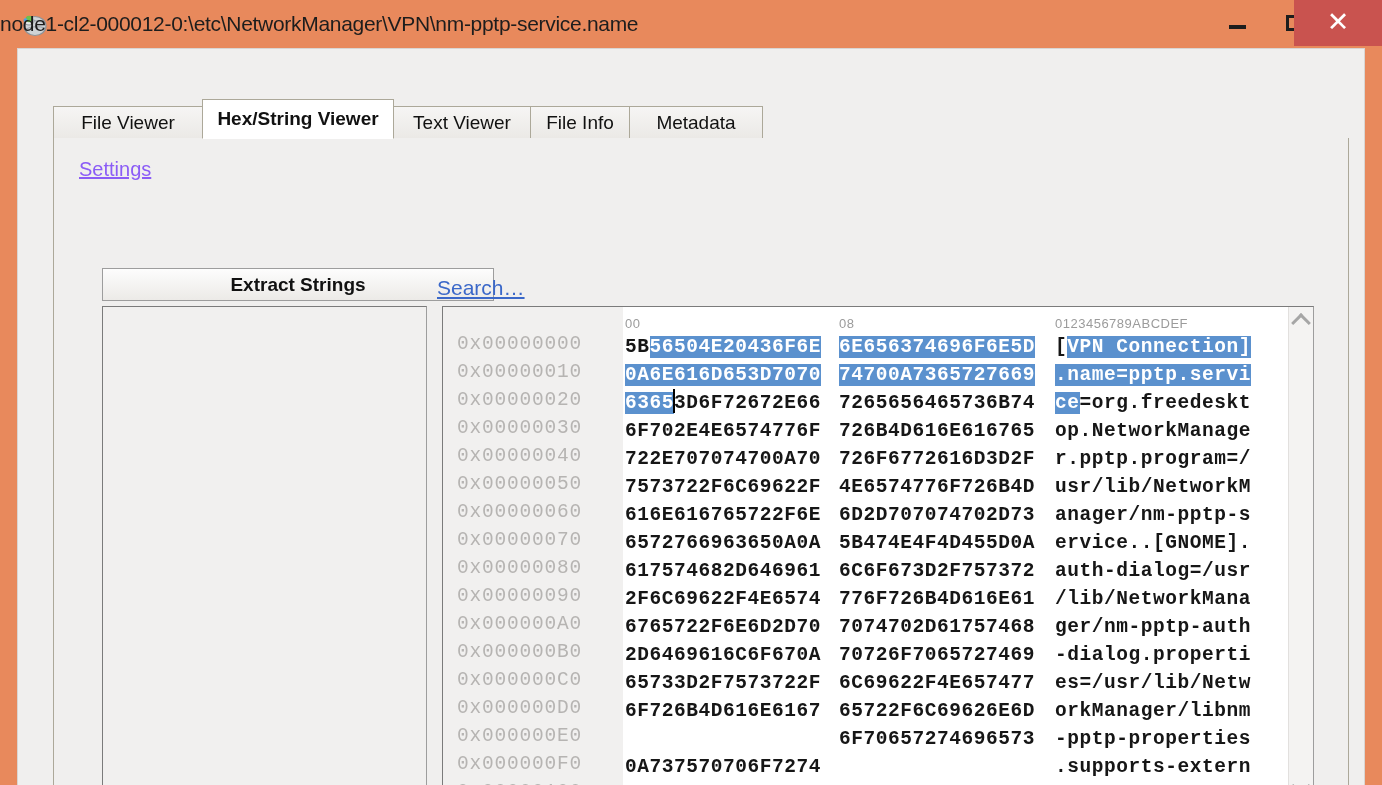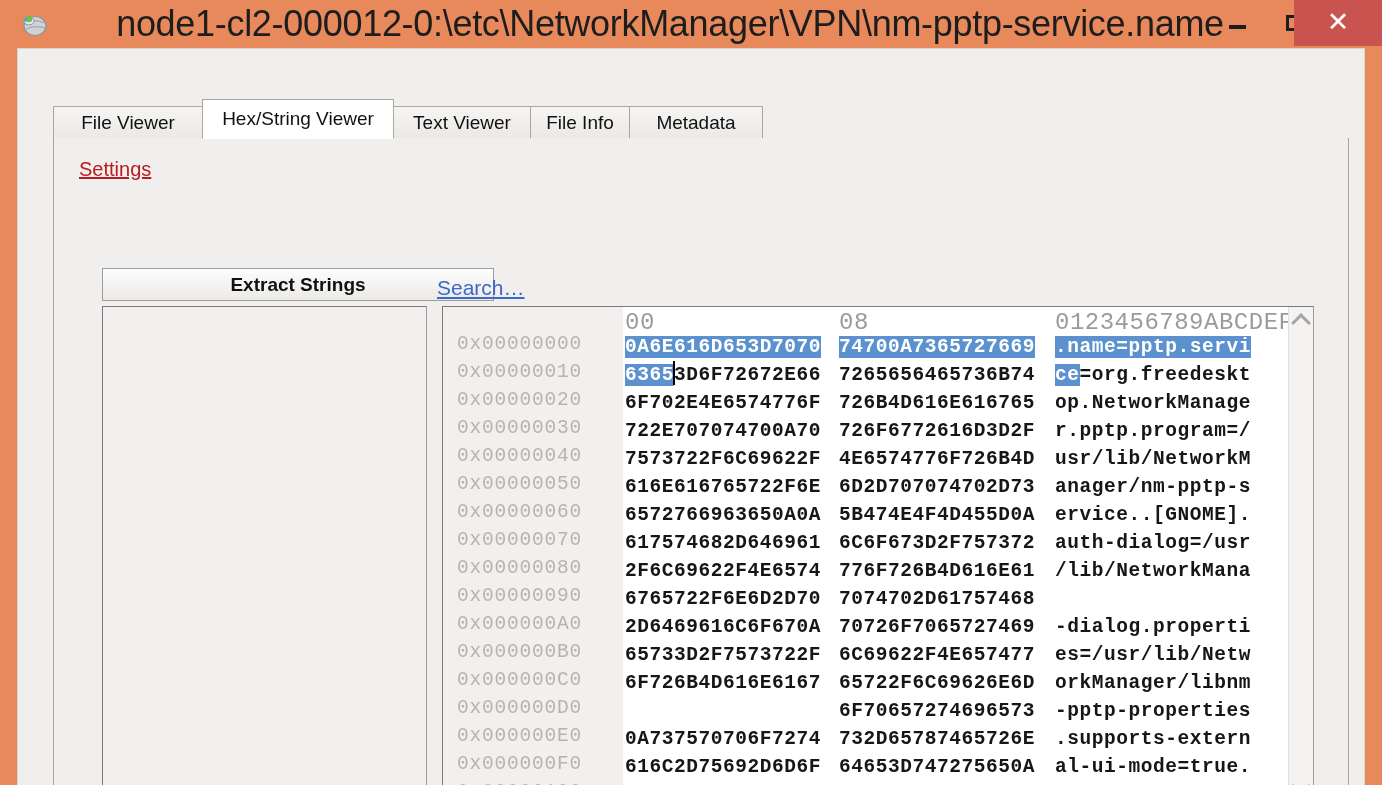--- a/index.html
+++ b/index.html
@@ -37,22 +37,21 @@
     position: absolute;
     left: 20px; top: 11px;
     width: 28px; height: 26px;
   }
   #title-text {
     position: absolute;
     left: 0; top: 0;
     width: 1340px;
     height: 48px;
     line-height: 48px;
-    text-align: center;
-    font-size: 36px;
+    font-size: 21px;
     color: #1d1d1d;
     font-family: "Liberation Sans", sans-serif;
     letter-spacing: -0.3px;
     white-space: nowrap;
     overflow: hidden;
   }
   .winbtn {
     position: absolute;
     top: 0;
     height: 46px;
@@ -131,21 +130,21 @@
     justify-content: center;
     padding: 0 10px;
     white-space: nowrap;
     font-family: "Liberation Sans", sans-serif;
   }
   .tab.active {
     height: 40px;
     background: #ffffff;
     border-bottom: 1px solid #ffffff;
     z-index: 5;
-    font-weight: normal;
+    font-weight: bold;
     margin-bottom: -1px;
   }
 
   
   #tabpage {
     position: absolute;
     left: 35px;
     top: 89px;
     width: 1296px;
     height: 663px;
@@ -153,21 +152,21 @@
     border: 1px solid #aca899;
     border-top: none;
     box-sizing: border-box;
   }
 
   #settings-link {
     position: absolute;
     left: 25px;
     top: 20px;
     font-size: 20px;
-    color: #b91c1c;
+    color: #8b5cf6;
     text-decoration: underline;
     cursor: pointer;
     font-family: "Liberation Sans", sans-serif;
   }
 
   
   #extract-btn {
     position: absolute;
     left: 48px;
     top: 130px;
@@ -248,24 +247,24 @@
     height: 495px;
     background: #ffffff;
   }
 
   .hdrrow {
     position: relative;
     height: 26px;
   }
   .hdr {
     position: absolute;
-    top: 2px;
+    top: 9px;
     color: #9b9b9b;
-    font-size: 24px;
-    font-family: Liberation Mono, monospace;
+    font-size: 13px;
+    font-family: Liberation Sans, sans-serif;
     white-space: pre;
     letter-spacing: 0.5px;
   }
   #hdr-00 { left: 2px; }
   #hdr-08 { left: 216px; }
   #hdr-asc { left: 432px; }
 
   .row {
     position: relative;
     height: 28px;
@@ -431,35 +430,36 @@
               <div class="row"><div class="offs">0x000000E0</div></div>
               <div class="row"><div class="offs">0x000000F0</div></div>
               <div class="row"><div class="offs">0x00000100</div></div>
             </div>
           <div id="hexbody">
               <div class="hdrrow">
                 <div class="hdr" id="hdr-00">00</div>
                 <div class="hdr" id="hdr-08">08</div>
                 <div class="hdr" id="hdr-asc">0123456789ABCDEF</div>
               </div>
+              <div class="row"><div class="cell c0"><span>5B</span><span class="sel">56504E20436F6E</span></div><div class="cell c1"><span class="sel">6E656374696F6E5D</span></div><div class="cell ca"><span>[</span><span class="sel">VPN Connection]</span></div></div>
               <div class="row"><div class="cell c0"><span class="sel">0A6E616D653D7070</span></div><div class="cell c1"><span class="sel">74700A7365727669</span></div><div class="cell ca"><span class="sel">.name=pptp.servi</span></div></div>
               <div class="row"><div class="cell c0"><span class="sel">6365</span><span class="caret"></span><span>3D6F72672E66</span></div><div class="cell c1"><span>7265656465736B74</span></div><div class="cell ca"><span class="sel">ce</span><span>=org.freedeskt</span></div></div>
               <div class="row"><div class="cell c0"><span>6F702E4E6574776F</span></div><div class="cell c1"><span>726B4D616E616765</span></div><div class="cell ca"><span>op.NetworkManage</span></div></div>
               <div class="row"><div class="cell c0"><span>722E707074700A70</span></div><div class="cell c1"><span>726F6772616D3D2F</span></div><div class="cell ca"><span>r.pptp.program=/</span></div></div>
               <div class="row"><div class="cell c0"><span>7573722F6C69622F</span></div><div class="cell c1"><span>4E6574776F726B4D</span></div><div class="cell ca"><span>usr/lib/NetworkM</span></div></div>
               <div class="row"><div class="cell c0"><span>616E616765722F6E</span></div><div class="cell c1"><span>6D2D707074702D73</span></div><div class="cell ca"><span>anager/nm-pptp-s</span></div></div>
               <div class="row"><div class="cell c0"><span>6572766963650A0A</span></div><div class="cell c1"><span>5B474E4F4D455D0A</span></div><div class="cell ca"><span>ervice..[GNOME].</span></div></div>
               <div class="row"><div class="cell c0"><span>617574682D646961</span></div><div class="cell c1"><span>6C6F673D2F757372</span></div><div class="cell ca"><span>auth-dialog=/usr</span></div></div>
               <div class="row"><div class="cell c0"><span>2F6C69622F4E6574</span></div><div class="cell c1"><span>776F726B4D616E61</span></div><div class="cell ca"><span>/lib/NetworkMana</span></div></div>
-              <div class="row"><div class="cell c0"><span>6765722F6E6D2D70</span></div><div class="cell c1"><span>7074702D61757468</span></div></div>
+              <div class="row"><div class="cell c0"><span>6765722F6E6D2D70</span></div><div class="cell c1"><span>7074702D61757468</span></div><div class="cell ca"><span>ger/nm-pptp-auth</span></div></div>
               <div class="row"><div class="cell c0"><span>2D6469616C6F670A</span></div><div class="cell c1"><span>70726F7065727469</span></div><div class="cell ca"><span>-dialog.properti</span></div></div>
               <div class="row"><div class="cell c0"><span>65733D2F7573722F</span></div><div class="cell c1"><span>6C69622F4E657477</span></div><div class="cell ca"><span>es=/usr/lib/Netw</span></div></div>
               <div class="row"><div class="cell c0"><span>6F726B4D616E6167</span></div><div class="cell c1"><span>65722F6C69626E6D</span></div><div class="cell ca"><span>orkManager/libnm</span></div></div>
               <div class="row"><div class="cell c1"><span>6F70657274696573</span></div><div class="cell ca"><span>-pptp-properties</span></div></div>
-              <div class="row"><div class="cell c0"><span>0A737570706F7274</span></div><div class="cell c1"><span>732D65787465726E</span></div><div class="cell ca"><span>.supports-extern</span></div></div>
+              <div class="row"><div class="cell c0"><span>0A737570706F7274</span></div><div class="cell ca"><span>.supports-extern</span></div></div>
               <div class="row"><div class="cell c0"><span>616C2D75692D6D6F</span></div><div class="cell c1"><span>64653D747275650A</span></div><div class="cell ca"><span>al-ui-mode=true.</span></div></div>
             </div>
         </div>
         <div id="hexscroll">
           <div class="sbarrow" id="sb-up">
               <div class="chev"></div>
             </div>
           <div id="sb-thumb"></div>
           <div class="sbarrow" id="sb-down">
               <div class="chev"></div>

